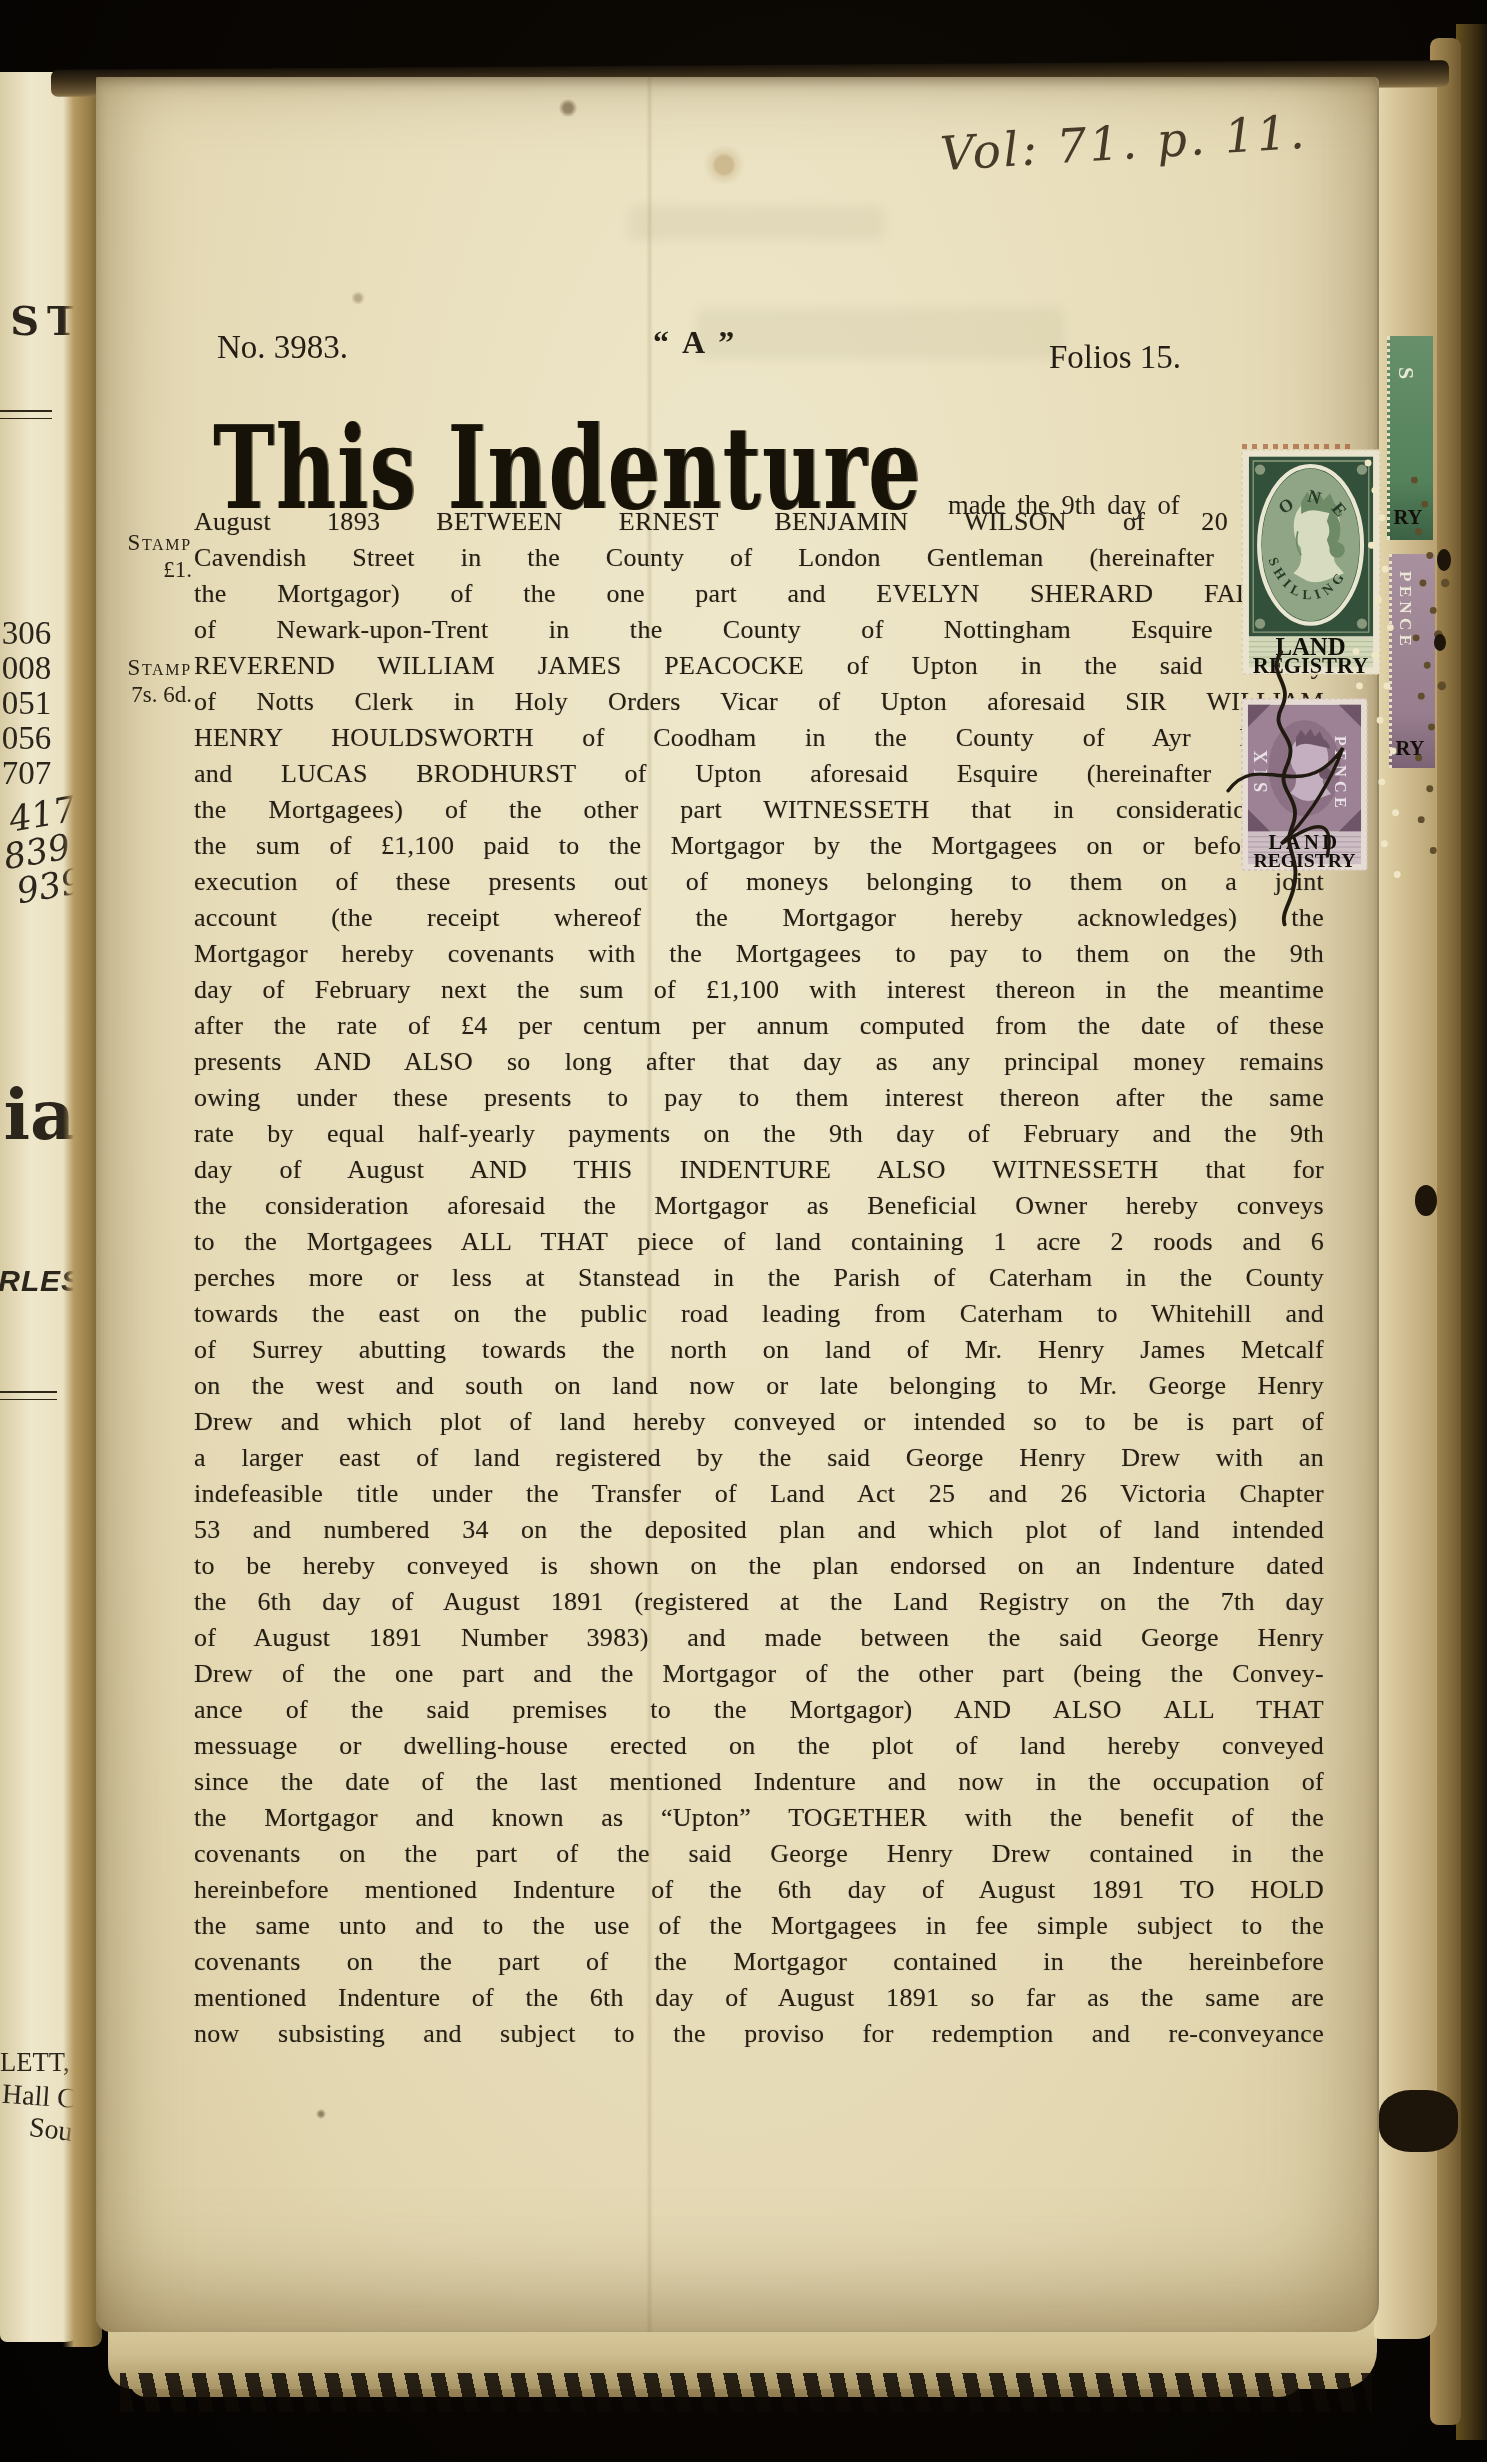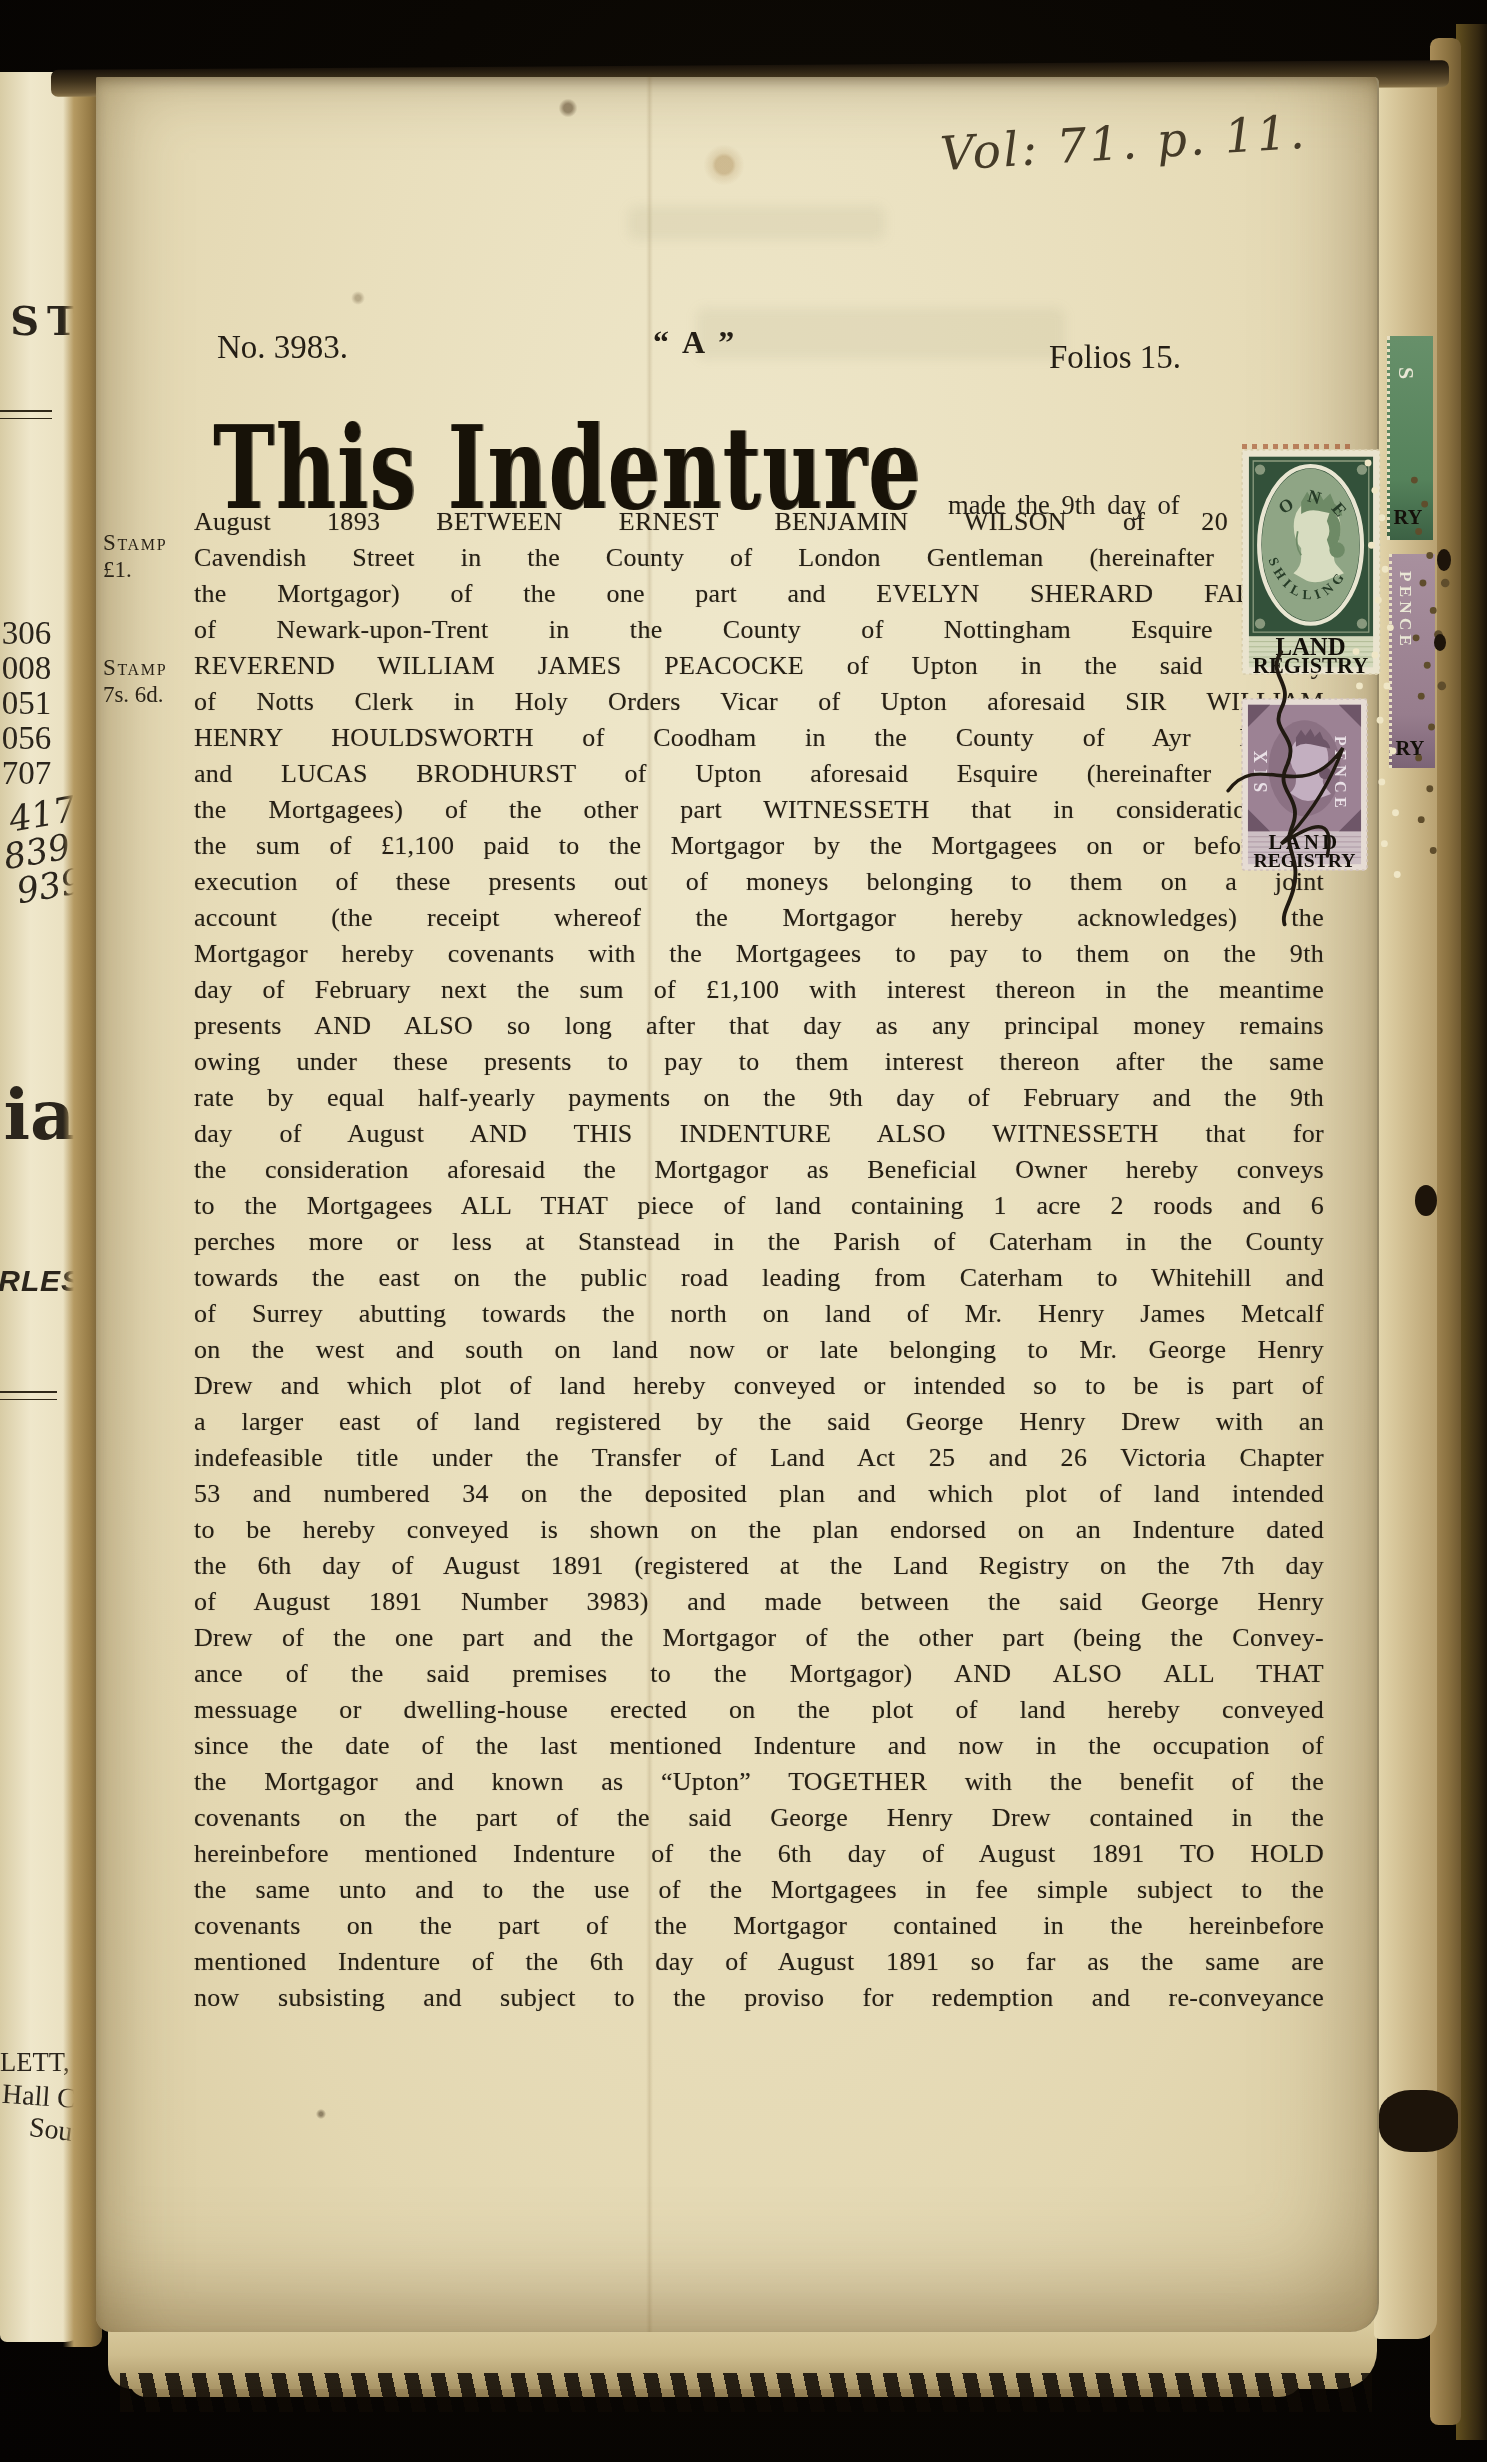--- a/index.html
+++ b/index.html
@@ -65,21 +65,21 @@
     font-size:47px;color:#453b28;letter-spacing:2.6px;transform:rotate(-3.5deg);white-space:nowrap;z-index:3;}
   .hdr{position:absolute;font-size:33px;color:#241e15;white-space:nowrap;z-index:3;}
   #doc-number{left:121px;top:252px;}
   #seal-a{left:557px;top:247px;font-size:32px;font-weight:bold;letter-spacing:3.4px;}
   #folios{left:953px;top:262px;}
   #doc-title{position:absolute;left:117px;top:324px;font-family:"DejaVu Serif",serif;font-weight:bold;
     font-size:103px;color:#171208;white-space:nowrap;transform:scale(.8,1.1);transform-origin:top left;
     letter-spacing:1.7px;z-index:3;text-shadow:1.7px 0 0 rgba(23,18,8,.6);}
   #made-clause{position:absolute;left:852px;top:413px;font-size:26.6px;color:#241e15;white-space:nowrap;z-index:3;
     word-spacing:5.1px;}
-  .margin-note{position:absolute;width:89px;text-align:left;color:#2a2318;z-index:3;}
+  .margin-note{position:absolute;width:89px;text-align:right;color:#2a2318;z-index:3;}
   .margin-note .mn-label{font-variant:small-caps;font-size:23px;letter-spacing:1.7px;line-height:26px;}
   .margin-note .mn-value{font-size:23px;line-height:27.4px;}
   #margin-note-1{left:6.9px;top:453px;}
   #margin-note-2{left:6.9px;top:578px;}
   #body-text{position:absolute;left:98px;top:427px;width:1130px;z-index:3;color:#251f15;
     font-size:26px;line-height:36px;letter-spacing:0.3px;
     text-shadow:0 0 0.9px rgba(40,30,15,.35);}
   .bl{height:36px;overflow:hidden;text-align:justify;}
   .bl::after{content:"";display:inline-block;width:100%;}
   
@@ -171,20 +171,21 @@
         <div class="bl">REVEREND WILLIAM JAMES PEACOCKE of Upton in the said County</div>
         <div class="bl">of Notts Clerk in Holy Orders Vicar of Upton aforesaid SIR WILLIAM</div>
         <div class="bl">HENRY HOULDSWORTH of Coodham in the County of Ayr Baronet</div>
         <div class="bl">and LUCAS BRODHURST of Upton aforesaid Esquire (hereinafter styled</div>
         <div class="bl">the Mortgagees) of the other part WITNESSETH that in consideration of</div>
         <div class="bl">the sum of £1,100 paid to the Mortgagor by the Mortgagees on or before the</div>
         <div class="bl">execution of these presents out of moneys belonging to them on a joint</div>
         <div class="bl">account (the receipt whereof the Mortgagor hereby acknowledges) the</div>
         <div class="bl">Mortgagor hereby covenants with the Mortgagees to pay to them on the 9th</div>
         <div class="bl">day of February next the sum of £1,100 with interest thereon in the meantime</div>
+        <div class="bl">after the rate of £4 per centum per annum computed from the date of these</div>
         <div class="bl">presents AND ALSO so long after that day as any principal money remains</div>
         <div class="bl">owing under these presents to pay to them interest thereon after the same</div>
         <div class="bl">rate by equal half-yearly payments on the 9th day of February and the 9th</div>
         <div class="bl">day of August AND THIS INDENTURE ALSO WITNESSETH that for</div>
         <div class="bl">the consideration aforesaid the Mortgagor as Beneficial Owner hereby conveys</div>
         <div class="bl">to the Mortgagees ALL THAT piece of land containing 1 acre 2 roods and 6</div>
         <div class="bl">perches more or less at Stanstead in the Parish of Caterham in the County</div>
         <div class="bl">towards the east on the public road leading from Caterham to Whitehill and</div>
         <div class="bl">of Surrey abutting towards the north on land of Mr. Henry James Metcalf</div>
         <div class="bl">on the west and south on land now or late belonging to Mr. George Henry</div>

